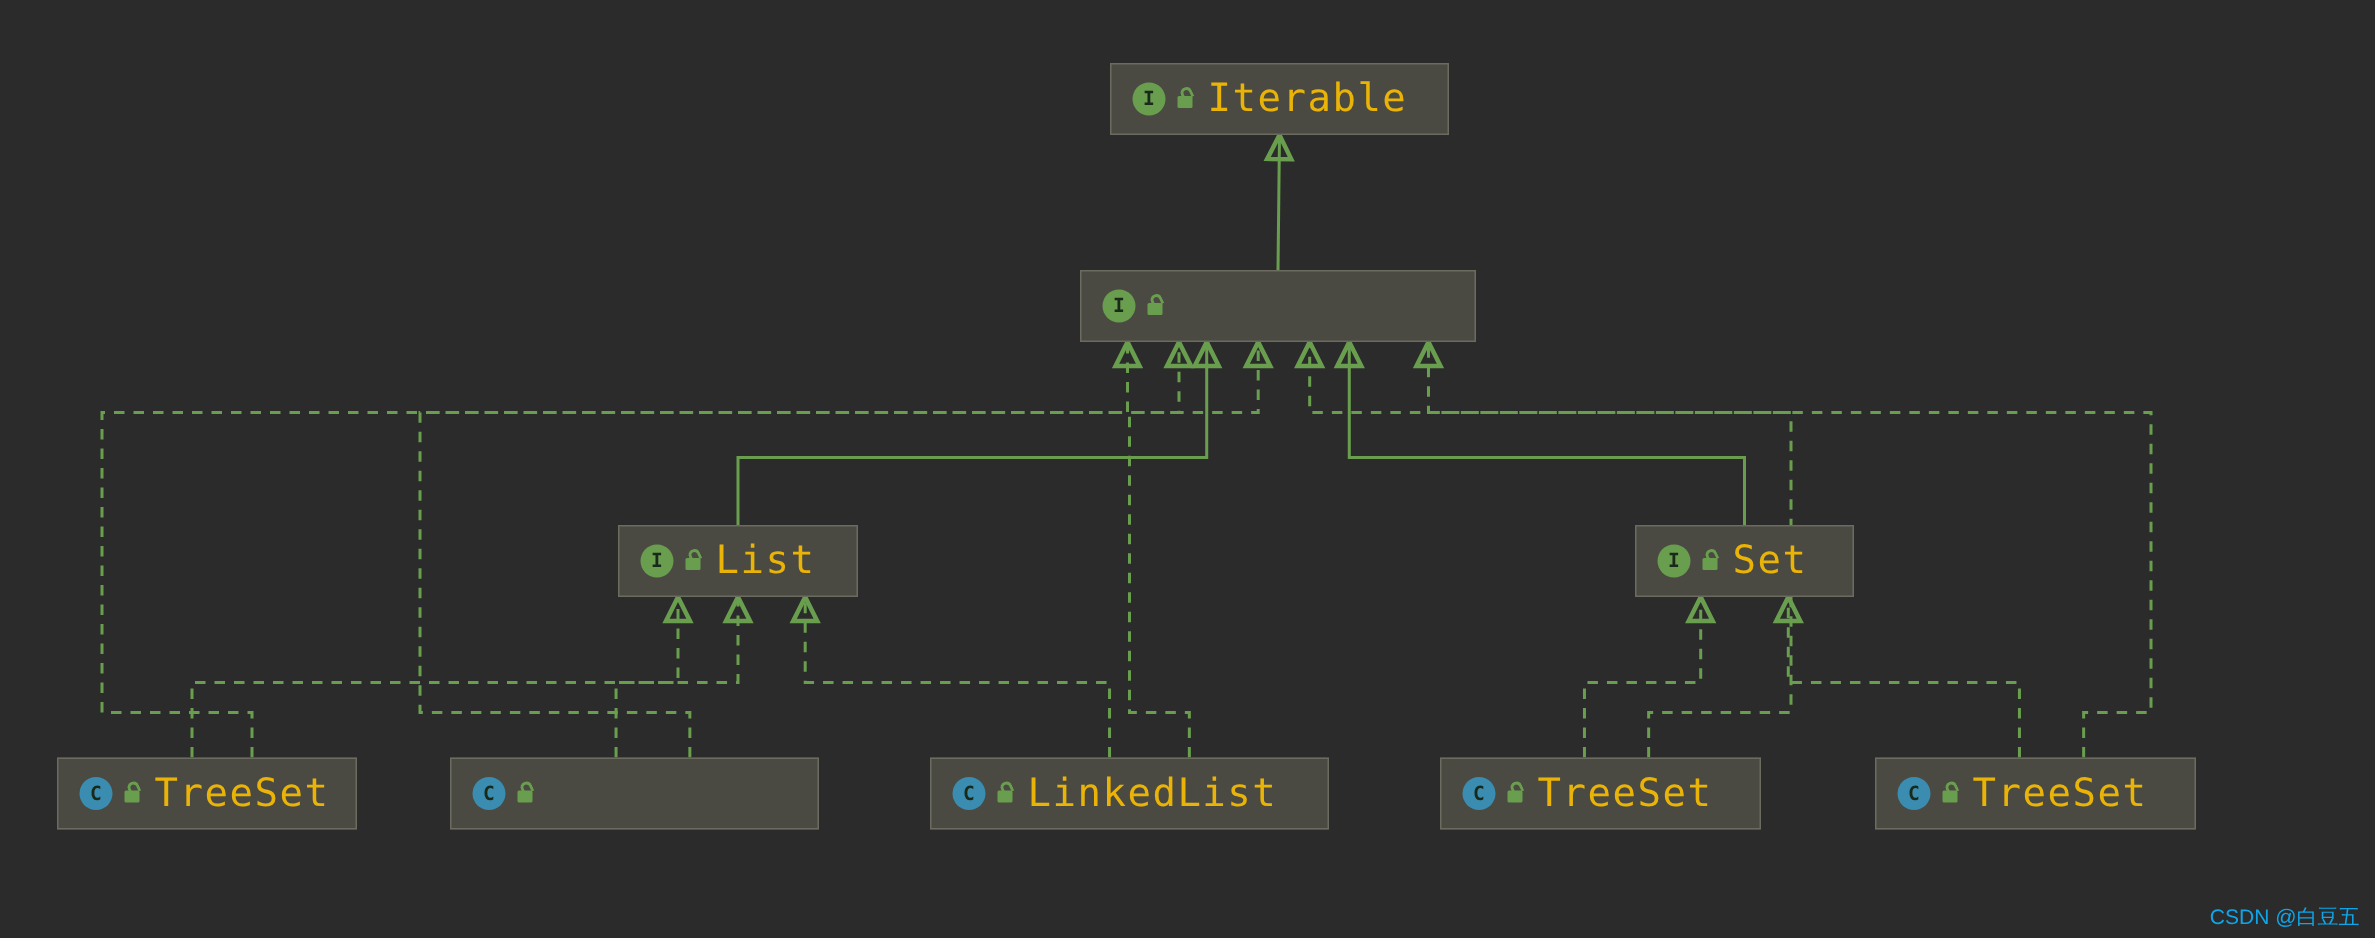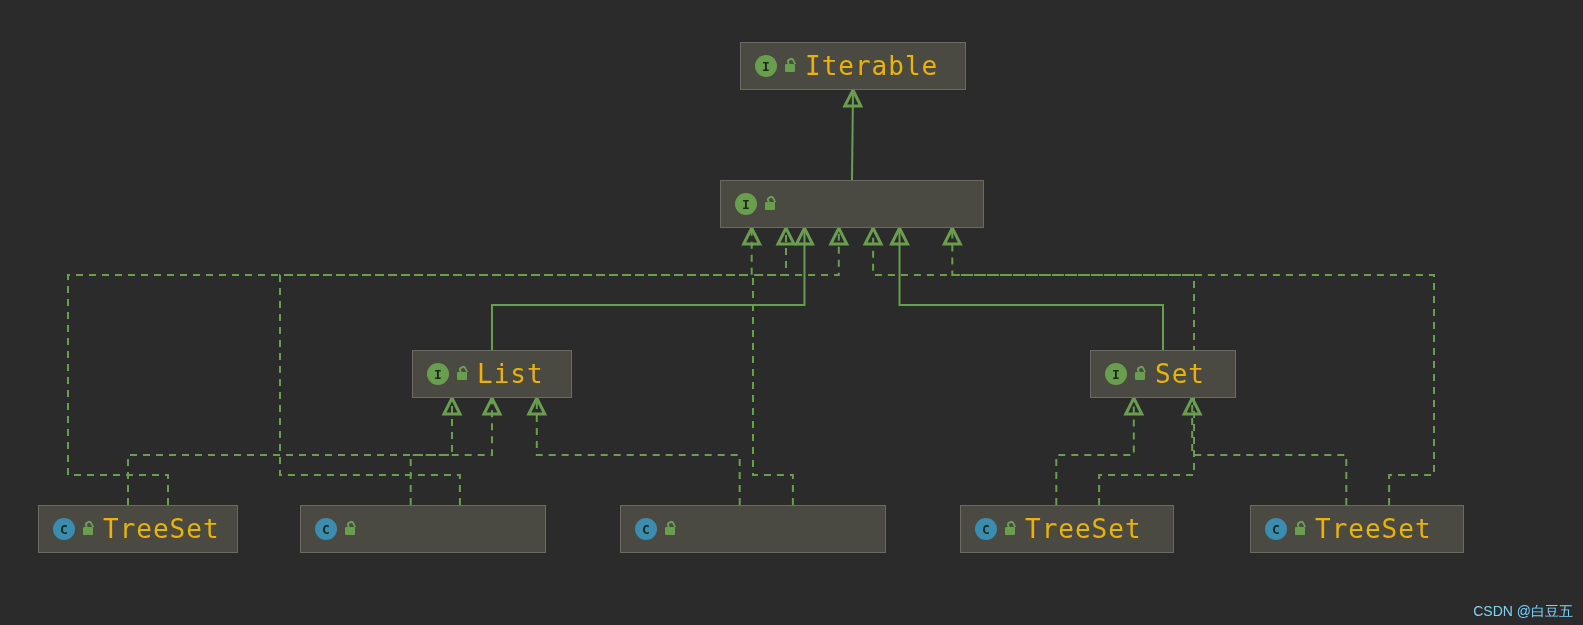--- a/index.html
+++ b/index.html
@@ -69,21 +69,21 @@
     position: absolute;
     top: 0; left: 0;
     width: 1583px;
     height: 625px;
     pointer-events: none;
   }
   .watermark {
     position: absolute;
     bottom: 4px;
     right: 10px;
-    color: #7dd3fc;
+    color: #0ea5e9;
     font-size: 14px;
     font-family: sans-serif;
   }
 </style>
 </head>
 <body>
 
 <svg class="connectors">
   <defs>
     <marker id="arrow" markerWidth="12" markerHeight="12" refX="10" refY="6" orient="auto">
@@ -132,20 +132,21 @@
       <span class="lock"></span>
       <span class="node-label">TreeSet</span>
     </div>
     <div class="node" style="left: 300px; top: 505px; width: 246px; height: 48px;">
       <span class="badge badge-c">C</span>
       <span class="lock"></span>
     </div>
     <div class="node" style="left: 620px; top: 505px; width: 266px; height: 48px;">
       <span class="badge badge-c">C</span>
       <span class="lock"></span>
+      <span class="node-label">LinkedList</span>
     </div>
     <div class="node" style="left: 960px; top: 505px; width: 214px; height: 48px;">
       <span class="badge badge-c">C</span>
       <span class="lock"></span>
       <span class="node-label">TreeSet</span>
     </div>
     <div class="node" style="left: 1250px; top: 505px; width: 214px; height: 48px;">
       <span class="badge badge-c">C</span>
       <span class="lock"></span>
       <span class="node-label">TreeSet</span>

